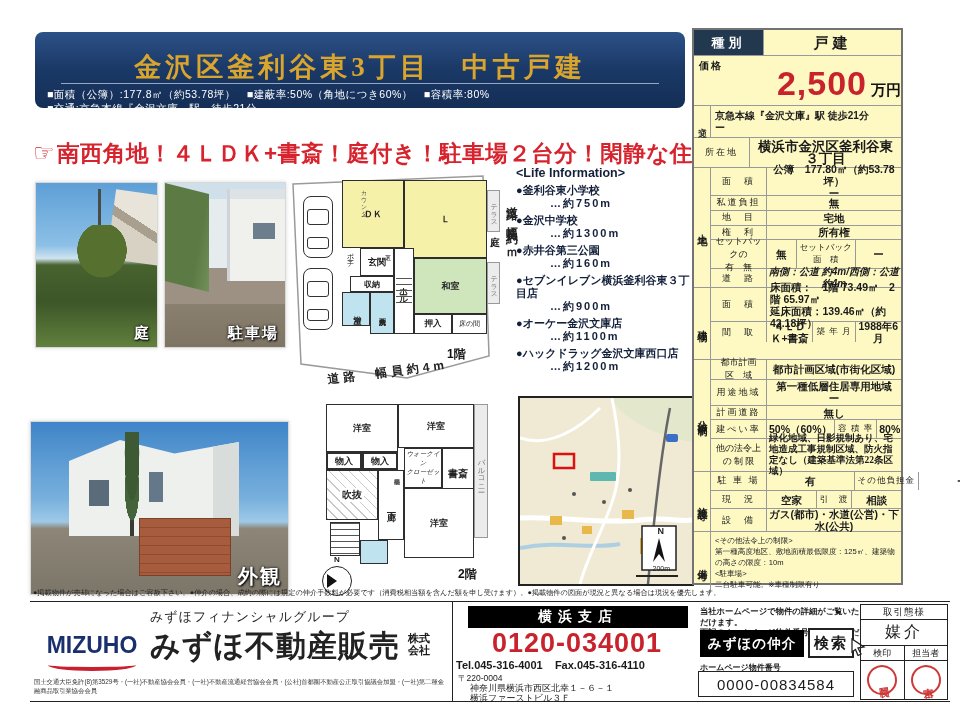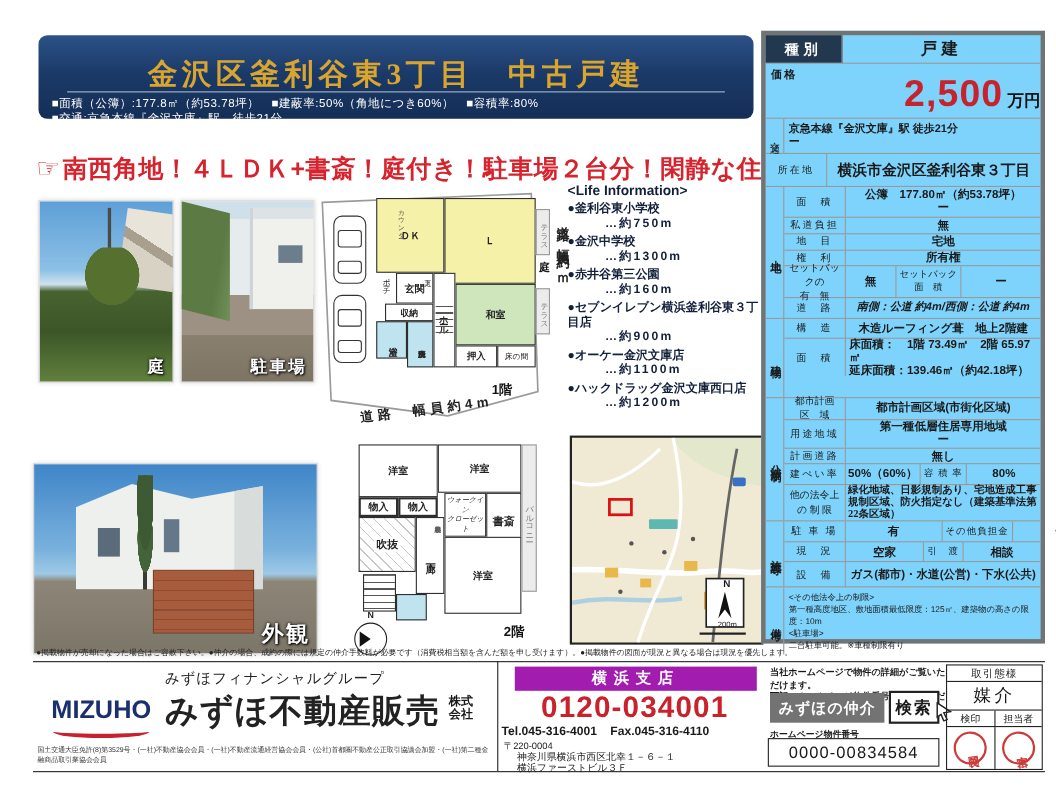--- a/index.html
+++ b/index.html
@@ -76,22 +76,22 @@
   
   .life { position:absolute; left:516px; top:166px; width:174px; color:#13203a; }
   .life-header { font-size:12.5px; font-weight:bold; margin-bottom:4px; }
   .life-item { font-size:11px; line-height:13px; margin-bottom:4px; font-weight:bold; }
   .life-item .dist { display:block; padding-left:34px; letter-spacing:2px; font-weight:bold; }
 
   
   .map { position:absolute; left:518px; top:396px; width:176px; height:190px; border:2px solid #222; background:#f0ead5; }
 
   
-  .rp { position:absolute; left:692px; top:28px; width:258px; height:557px; border:4px solid #737373;
-    display:flex; flex-direction:column; background:#7dd3fc; }
+  .rp { position:absolute; left:692px; top:28px; width:211px; height:557px; border:2px solid #737373;
+    display:flex; flex-direction:column; background:#fef9c3; }
   .rp-row { display:flex; border-bottom:1px solid #999; align-items:stretch; min-height:0; }
   .rp-row:last-child { border-bottom:none; }
   .rp-label { width:56px; flex:none; display:flex; align-items:center; justify-content:center;
     font-size:9px; border-right:1px solid #999; text-align:center; letter-spacing:2px; padding:1px; }
   .rp-val { flex:1; display:flex; flex-direction:column; align-items:center; justify-content:center;
     font-size:10.5px; font-weight:bold; text-align:center; padding:1px 2px; line-height:12px; }
   .rp-val .sub { font-weight:bold; }
   .rp-midlabel { flex:none; display:flex; align-items:center; justify-content:center; font-size:8.5px;
     border-left:1px solid #999; border-right:1px solid #999; padding:0 3px; letter-spacing:1px; text-align:center; }
   .rp-vlabel { width:17px; flex:none; display:flex; align-items:center; justify-content:center;
@@ -116,30 +116,30 @@
   .fline-bottom { position:absolute; left:30px; top:701px; width:920px; border-top:1.5px solid #222; }
   .fdiv-1 { position:absolute; left:452px; top:601px; height:100px; border-left:1.5px solid #222; }
   .f-group { position:absolute; left:120px; top:608px; width:260px; text-align:center; font-size:13px;
     letter-spacing:1px; color:#222; }
   .f-logo { position:absolute; left:42px; top:632px; width:100px; text-align:center; }
   .f-logo .word { font-size:23px; font-weight:bold; color:#1a2f6e; letter-spacing:0; }
   .f-logo .swoosh { width:88px; height:12px; margin:0 auto; border-bottom:4px solid #c8202f; border-radius:50%; }
   .f-company { position:absolute; left:150px; top:626px; font-size:30px; font-weight:bold; color:#222; letter-spacing:1px; }
   .f-company-suffix { position:absolute; left:408px; top:632px; font-size:11px; font-weight:bold; line-height:12px; }
   .f-license { position:absolute; left:34px; top:678px; width:410px; font-size:6.3px; color:#333; }
-  .f-branch { position:absolute; left:468px; top:606px; width:220px; height:22px; background:#a21caf;
+  .f-branch { position:absolute; left:468px; top:606px; width:220px; height:22px; background:#000000;
     color:#fff; font-size:14px; font-weight:bold; letter-spacing:6px; display:flex; align-items:center; justify-content:center; }
   .f-phone { position:absolute; left:458px; top:628px; width:238px; text-align:center; font-size:27px;
     font-weight:bold; color:#c8232c; letter-spacing:1px; }
   .f-telfax { position:absolute; left:456px; top:659px; width:240px; font-size:11px; font-weight:bold; }
   .f-postal { position:absolute; left:458px; top:673px; font-size:8.5px; }
   .f-addr1 { position:absolute; left:470px; top:682px; font-size:9px; }
   .f-addr2 { position:absolute; left:470px; top:692px; font-size:9px; }
   .f-webnote { position:absolute; left:700px; top:606px; width:160px; font-size:8.3px; font-weight:bold; line-height:10.5px; }
-  .f-searchbrand { position:absolute; left:700px; top:630px; width:104px; height:27px; background:#737373;
+  .f-searchbrand { position:absolute; left:700px; top:630px; width:104px; height:27px; background:#000000;
     color:#fff; font-size:13.5px; font-weight:bold; display:flex; align-items:center; justify-content:center; letter-spacing:1px; }
   .f-searchbtn { position:absolute; left:808px; top:628px; width:46px; height:30px; border:2px solid #222;
     background:#fff; font-size:15px; font-weight:bold; display:flex; align-items:center; justify-content:center; letter-spacing:2px; }
   .f-cursor { position:absolute; left:850px; top:638px; }
   .f-propno-label { position:absolute; left:700px; top:662px; font-size:8px; font-weight:bold; }
   .f-propno { position:absolute; left:698px; top:671px; width:156px; height:26px; border:1.5px solid #222;
     font-size:15px; display:flex; align-items:center; justify-content:center; letter-spacing:1px; }
   .f-deal { position:absolute; left:860px; top:604px; width:88px; height:96px; border:1.5px solid #222;
     display:flex; flex-direction:column; }
   .f-deal .r1 { height:15px; border-bottom:1px solid #222; font-size:9.5px; display:flex; align-items:center; justify-content:center; letter-spacing:1px; }
@@ -385,30 +385,32 @@
         <div class="rp-row" style="height:18px;">
           <div class="rp-label">道　路</div>
           <div class="rp-val" style="font-size:10px;font-style:italic;">南側：公道 約4m/西側：公道 約4m</div>
         </div>
       </div>
     </div>
 
     <div class="rp-group" style="height:72px;flex:none;">
       <div class="rp-vlabel">建物</div>
       <div class="rp-group-rows">
-        <div class="rp-row" style="height:18px;">
-          <div class="rp-label">構　造</div>
-          <div class="rp-val">木造ルーフィング葺　地上2階建</div>
-        </div>
         <div class="rp-row" style="height:34px;">
           <div class="rp-label">面　積</div>
           <div class="rp-val" style="align-items:flex-start;text-align:left;padding-left:3px;">
             <span class="sub">床面積：　1階 73.49㎡　2階 65.97㎡</span>
             <span class="sub">延床面積：139.46㎡（約42.18坪）</span>
           </div>
+        </div>
+        <div class="rp-row" style="height:20px;">
+          <div class="rp-label">間　取</div>
+          <div class="rp-val">４ＬＤＫ+書斎</div>
+          <div class="rp-midlabel">築 年 月</div>
+          <div class="rp-val">1988年6月</div>
         </div>
       </div>
     </div>
 
     <div class="rp-group" style="height:112px;flex:none;">
       <div class="rp-vlabel">公法規制</div>
       <div class="rp-group-rows">
         <div class="rp-row" style="height:20px;">
           <div class="rp-label" style="flex-direction:column;letter-spacing:0;">
             <span>都市計画</span>

